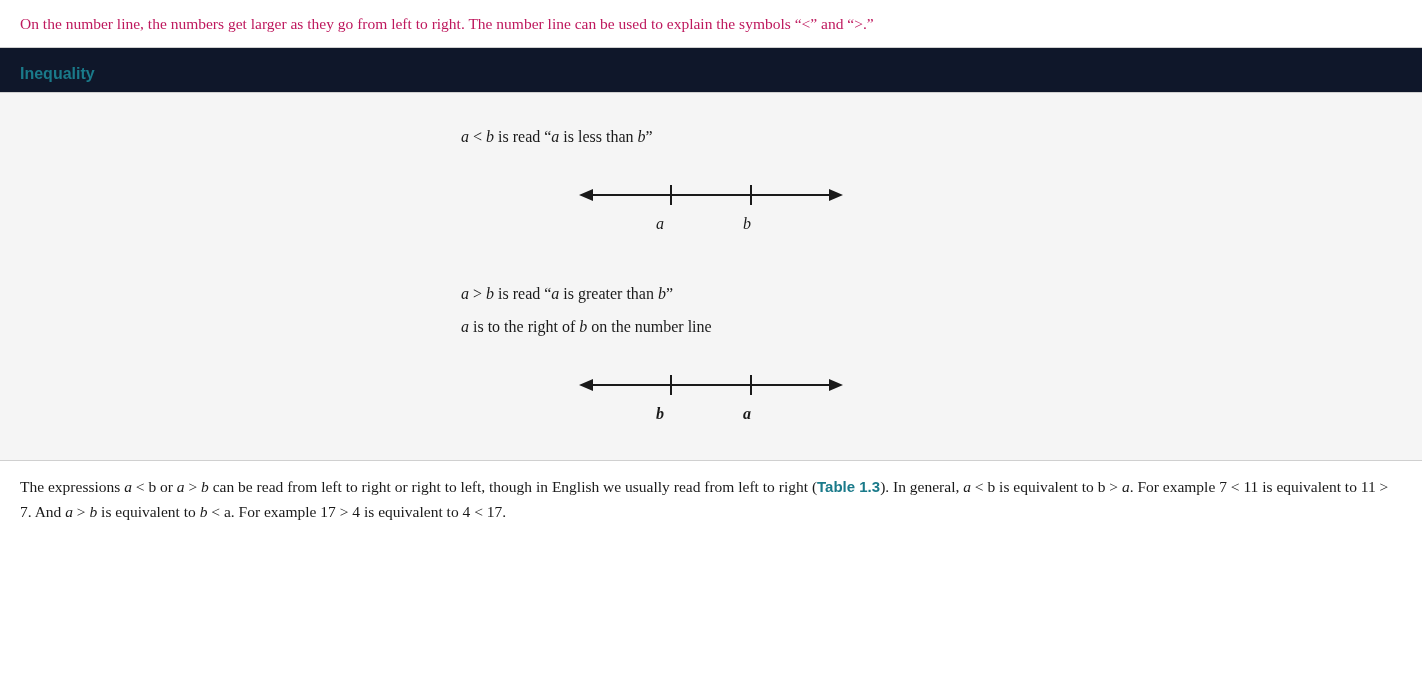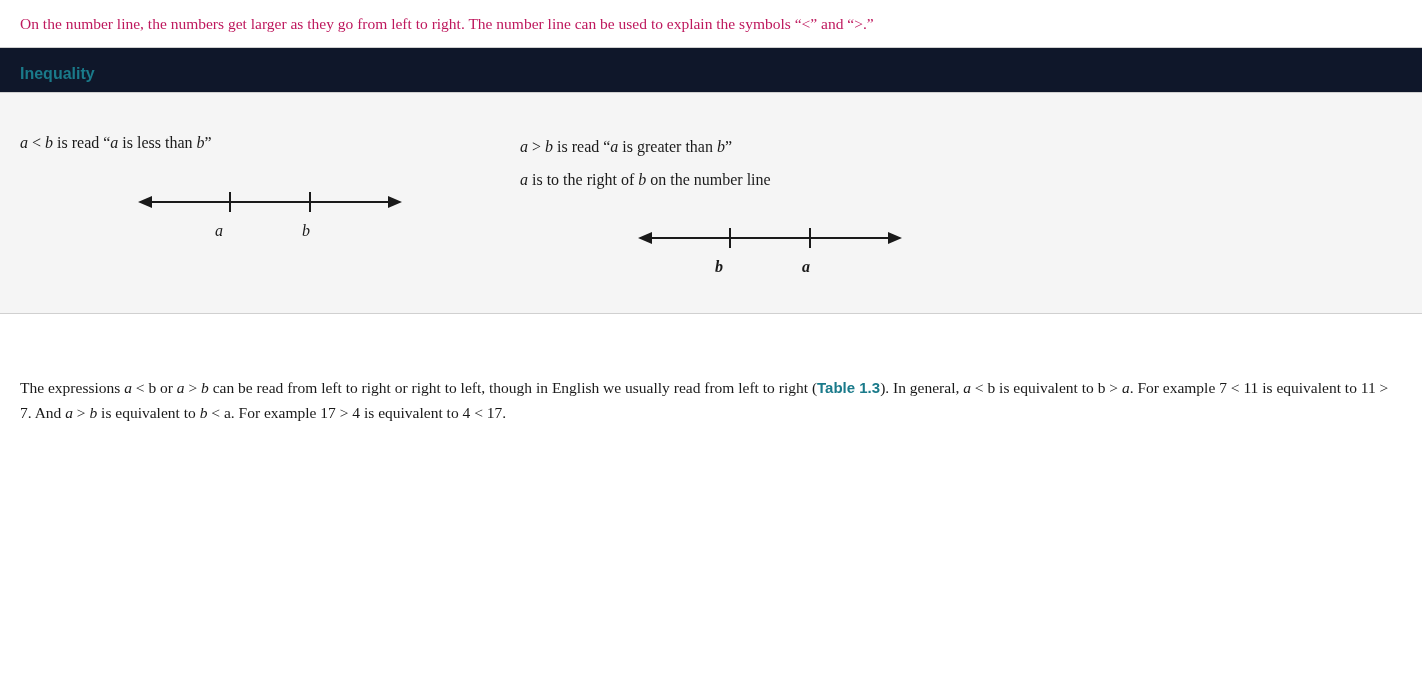--- a/index.html
+++ b/index.html
@@ -39,21 +39,21 @@
       font-family: Arial, Helvetica, sans-serif;
       font-weight: bold;
       font-size: 16px;
       padding: 8px 0 6px 0;
     }
 
     .inequality-content {
       background: #f5f5f5;
       padding: 30px 20px 30px 20px;
       display: flex;
-      flex-direction: row;
+      flex-direction: column;
       align-items: center;
       gap: 0;
     }
 
     .inequality-section {
       display: flex;
       flex-direction: column;
       align-items: flex-start;
       margin-bottom: 30px;
       min-width: 500px;
@@ -86,21 +86,20 @@
 
     .number-line-svg {
       display: block;
     }
 
     .footer-text {
       padding: 14px 20px 12px 20px;
       font-size: 15.5px;
       line-height: 1.6;
       color: #1a1a1a;
-      margin-top: 48px;
     }
 
     .footer-text .table-link {
       color: #1a7a8a;
       font-weight: bold;
       text-decoration: none;
       font-family: Arial, sans-serif;
       font-size: 15px;
     }
 

